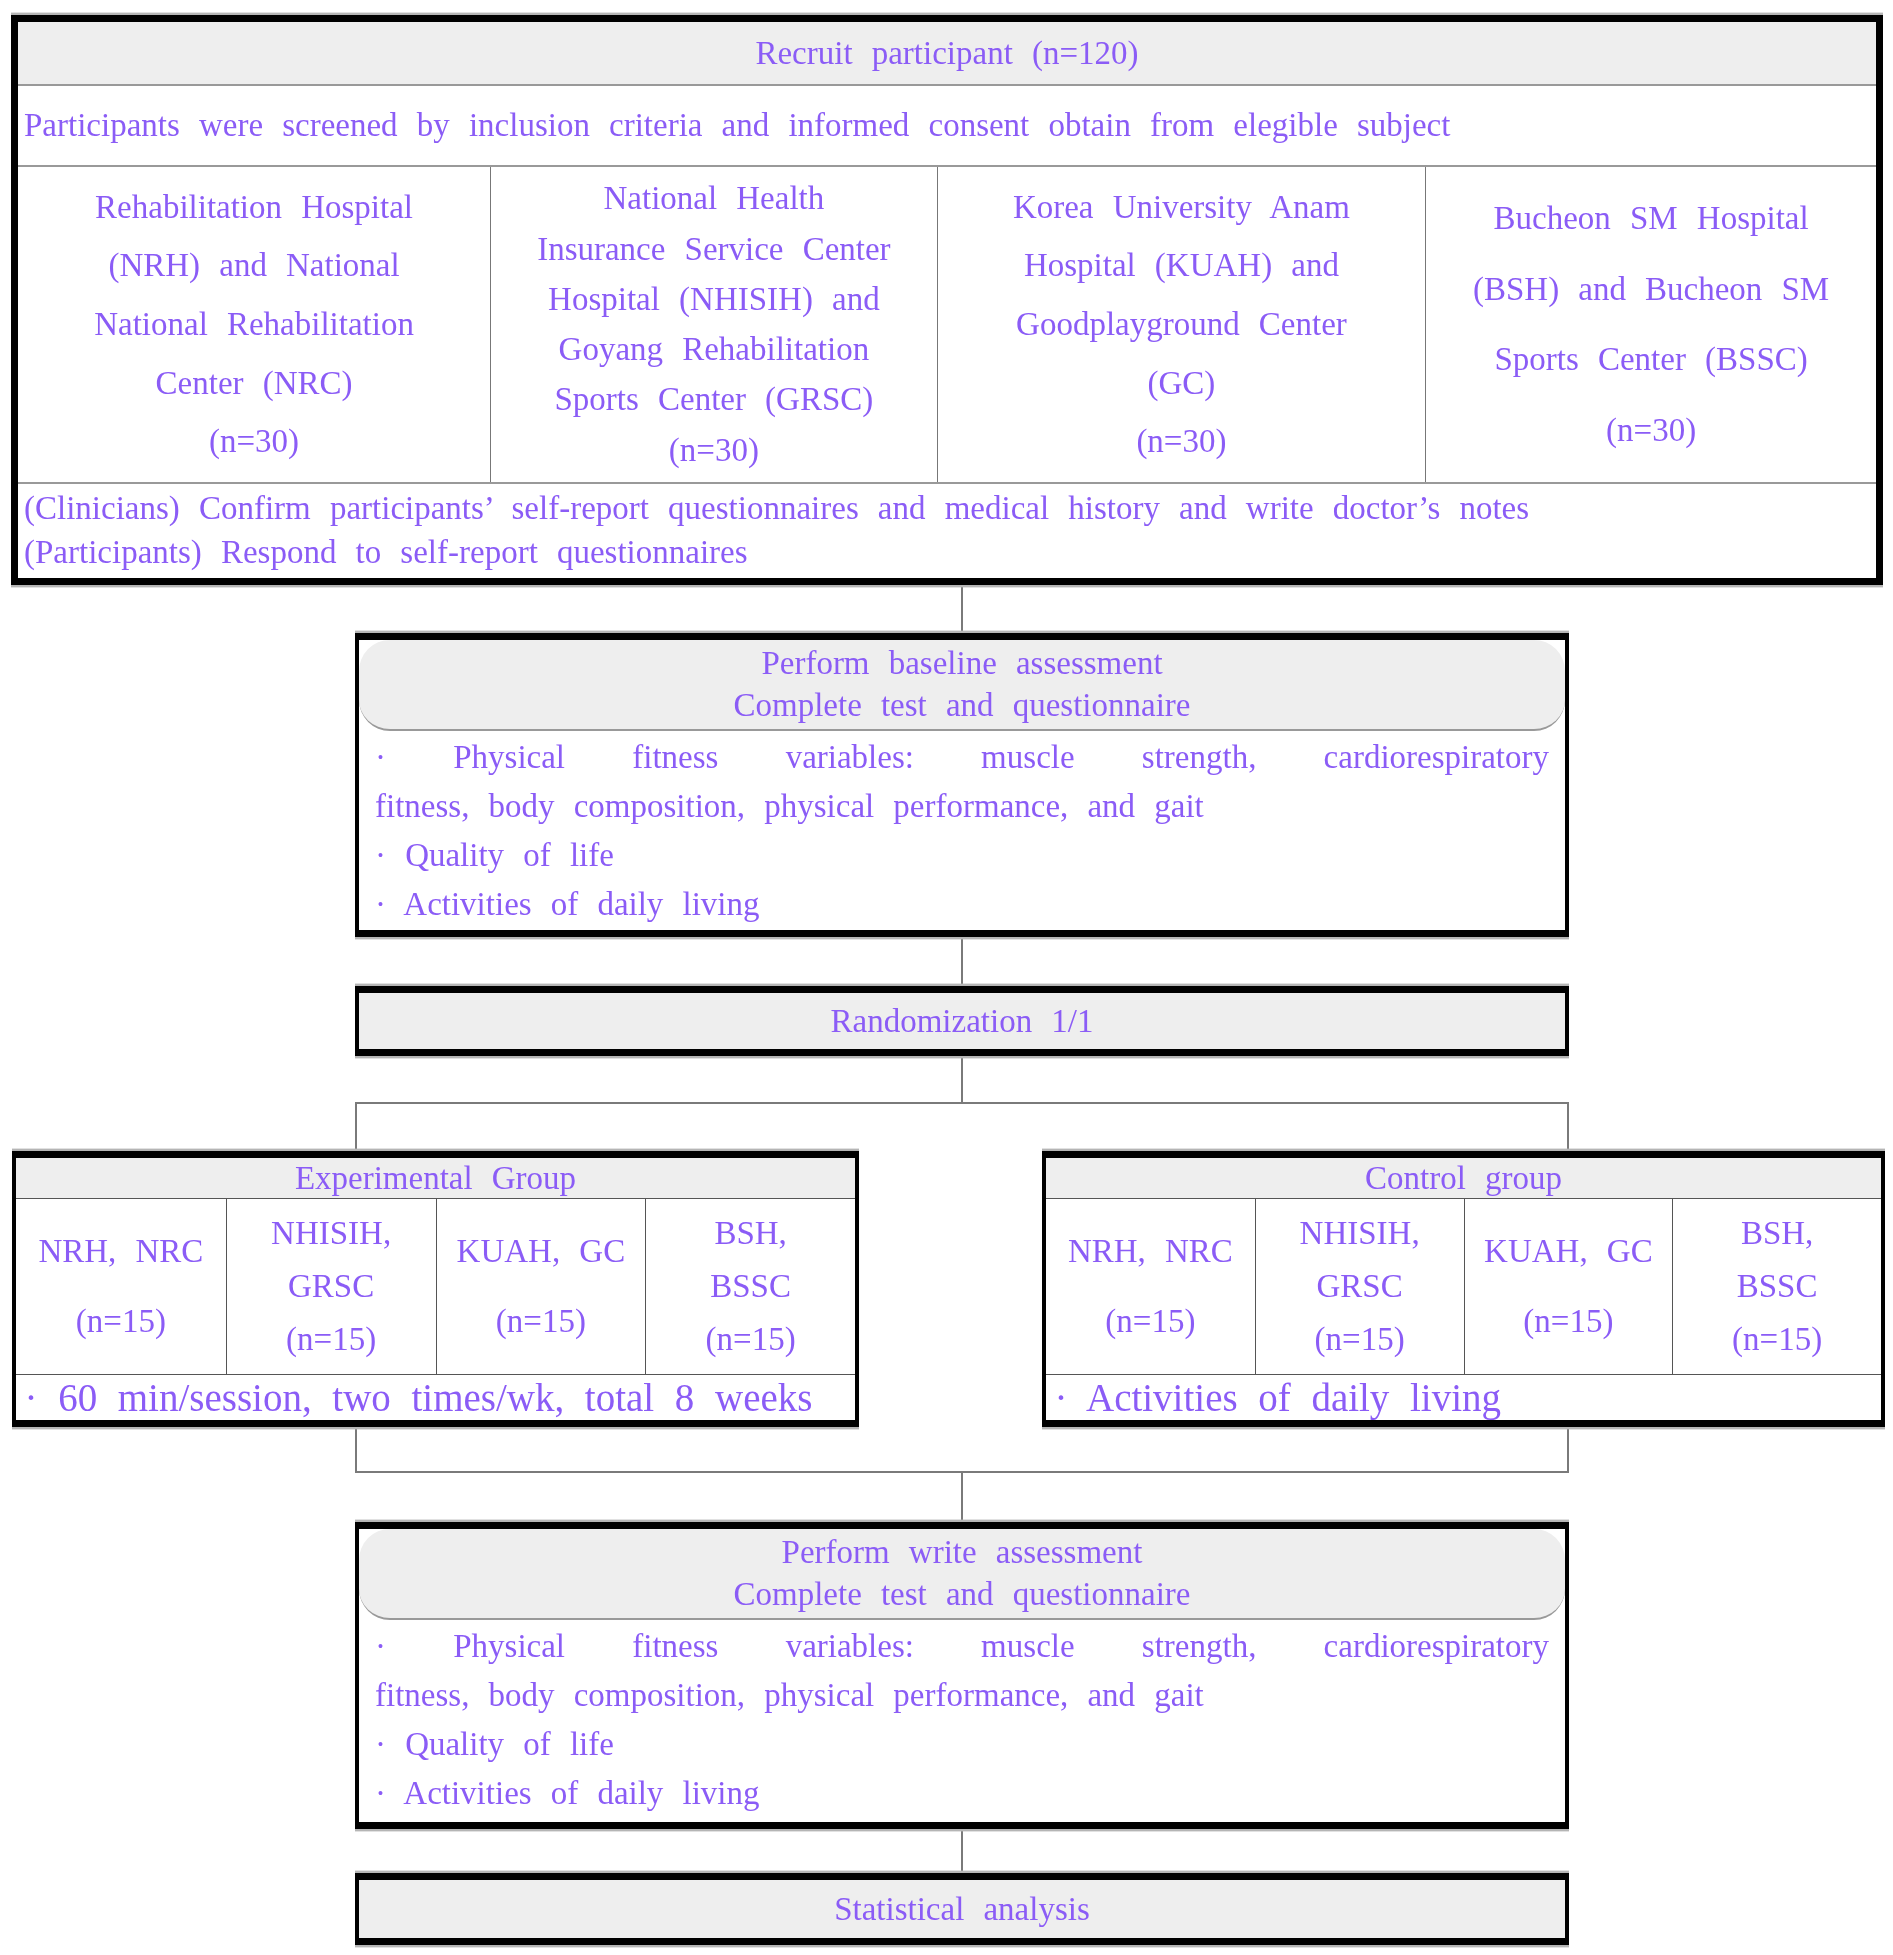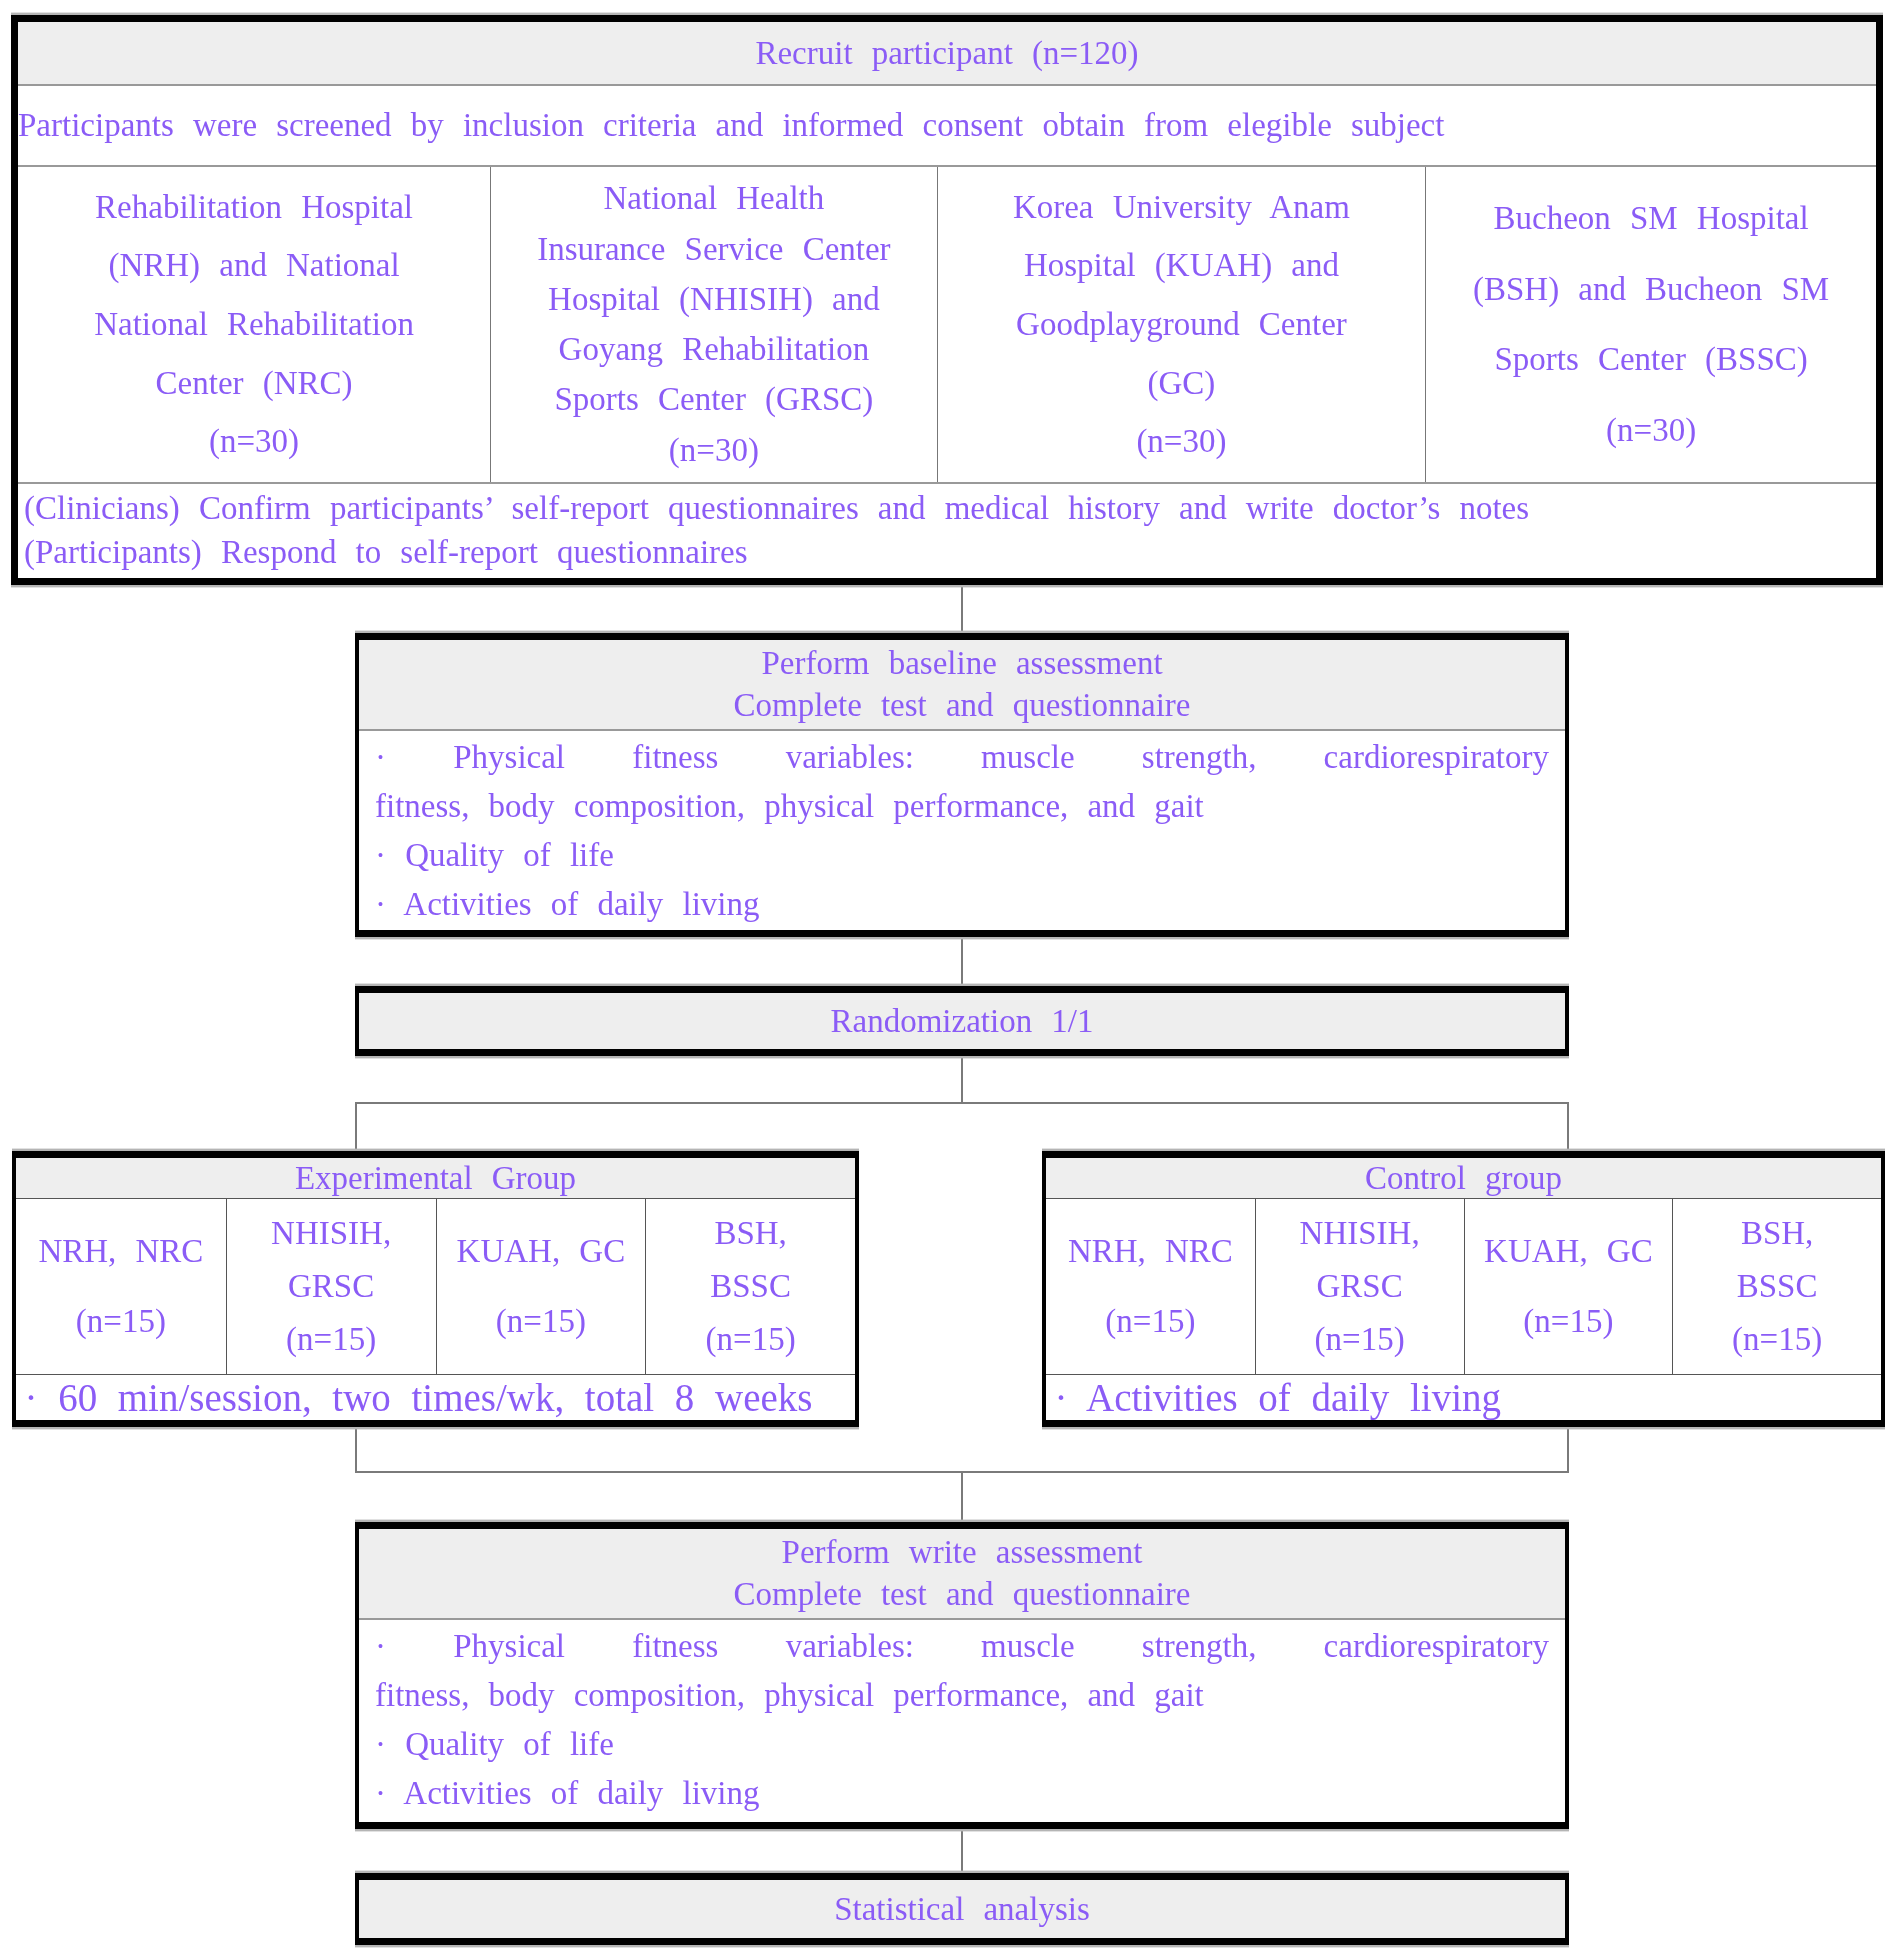--- a/index.html
+++ b/index.html
@@ -20,21 +20,21 @@
     border:7.3px solid #000;box-sizing:border-box;background:#fff;
     box-shadow:0 -2.4px 0 #b5b5b5,0 2.4px 0 #b5b5b5;
     z-index:1;
   }
   .tt-header{
     height:62px;background:#eeeeee;box-sizing:border-box;
     display:flex;align-items:center;justify-content:center;text-align:center;
   }
   .tt-screen{
     height:81px;box-sizing:border-box;border-top:2.4px solid #999;
-    display:flex;align-items:center;padding-left:0;
+    display:flex;align-items:center;padding-left:6px;
   }
   .tt-sites{
     height:317px;box-sizing:border-box;border-top:2.4px solid #999;
     display:grid;grid-template-columns:776fr 734fr 803fr 741fr;
   }
   .site-cell{
     display:flex;flex-direction:column;justify-content:space-evenly;align-items:center;
     text-align:center;box-sizing:border-box;overflow:hidden;
   }
   .site-cell + .site-cell{border-left:1.8px solid #777;}
@@ -52,20 +52,21 @@
     position:absolute;left:355px;width:1214px;box-sizing:border-box;
     border:4.9px solid #000;border-top-width:7.3px;border-bottom-width:7.3px;
     background:#fff;z-index:1;
     box-shadow:0 -2.4px 0 #b5b5b5,0 2.4px 0 #b5b5b5;
   }
   .cbox-header{
     height:91px;box-sizing:border-box;border-bottom:2.4px solid #999;
     background:#eeeeee;
     display:flex;flex-direction:column;justify-content:space-evenly;align-items:center;
     text-align:center;
+    border-radius:31px;
   }
   .cbox-body{padding:2.4px 16px 0;box-sizing:border-box;}
   .cbox-body .bline{line-height:49px;}
   .para .ln{line-height:49px;text-align:left;}
   .para .ln:first-child{text-align:justify;text-align-last:justify;white-space:normal;}
   .fill-gray{background:#eeeeee;}
   .cbox-single{display:flex;align-items:center;justify-content:center;text-align:center;}
   
   .gbox{
     position:absolute;top:1151px;height:276px;box-sizing:border-box;

